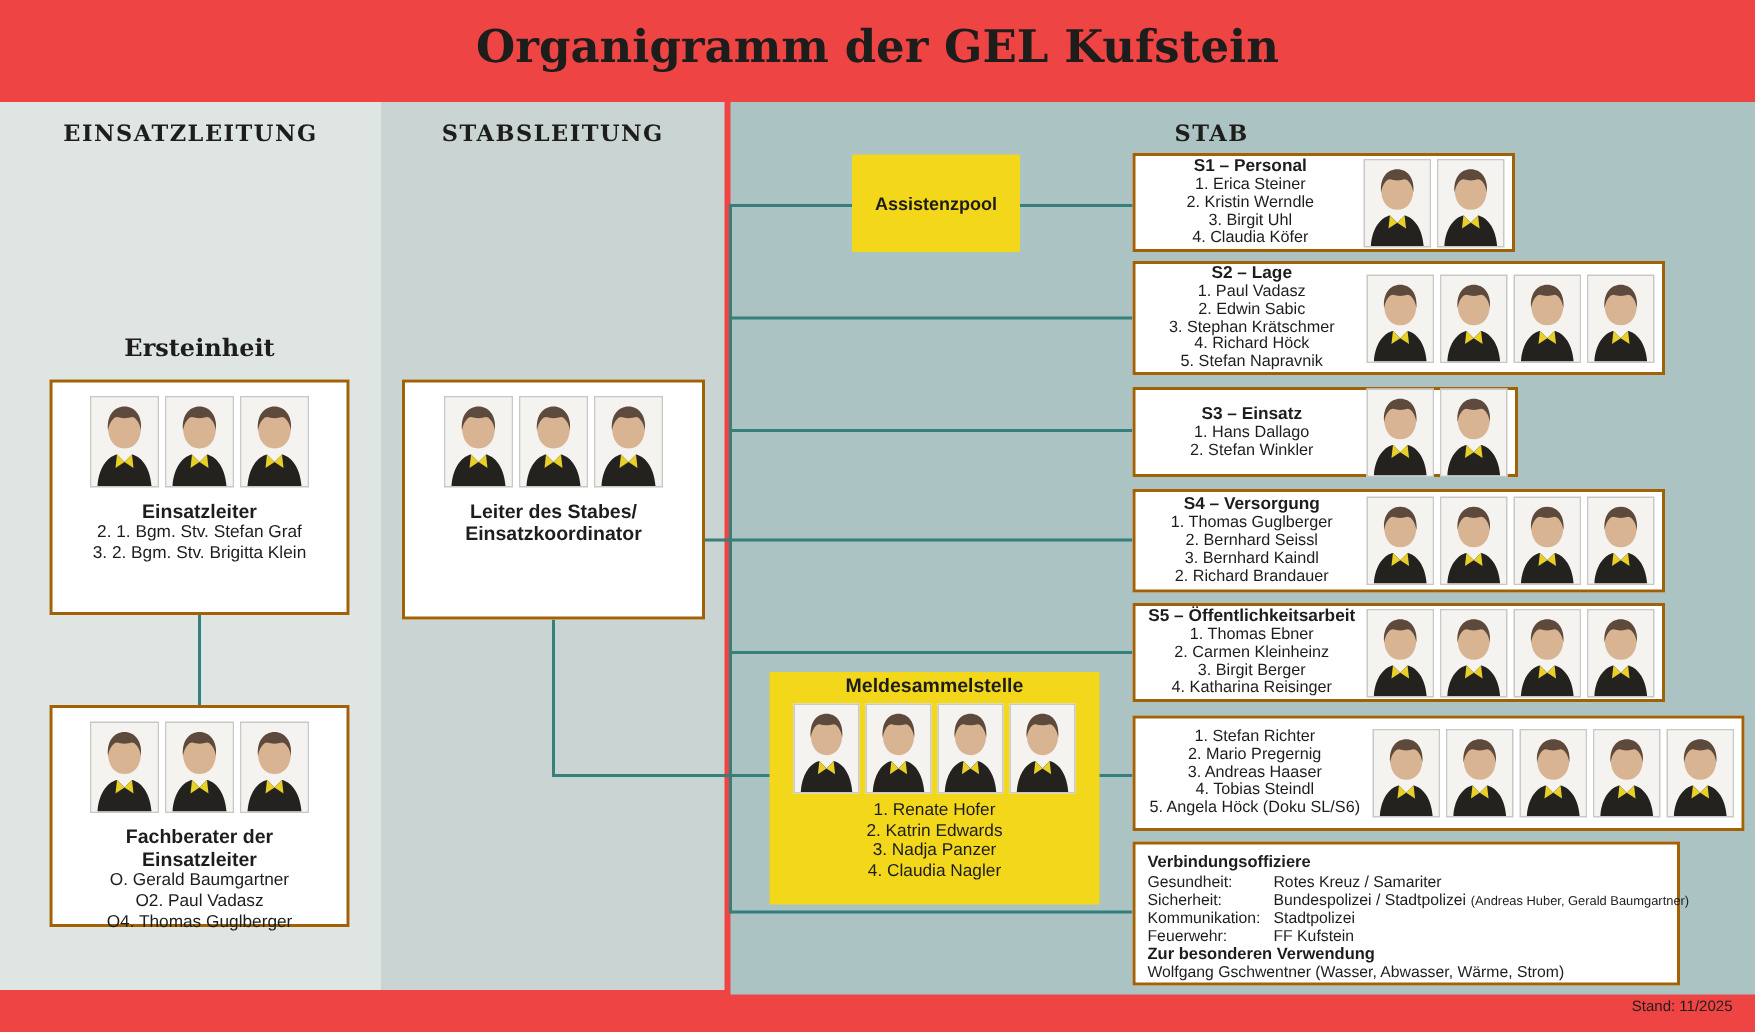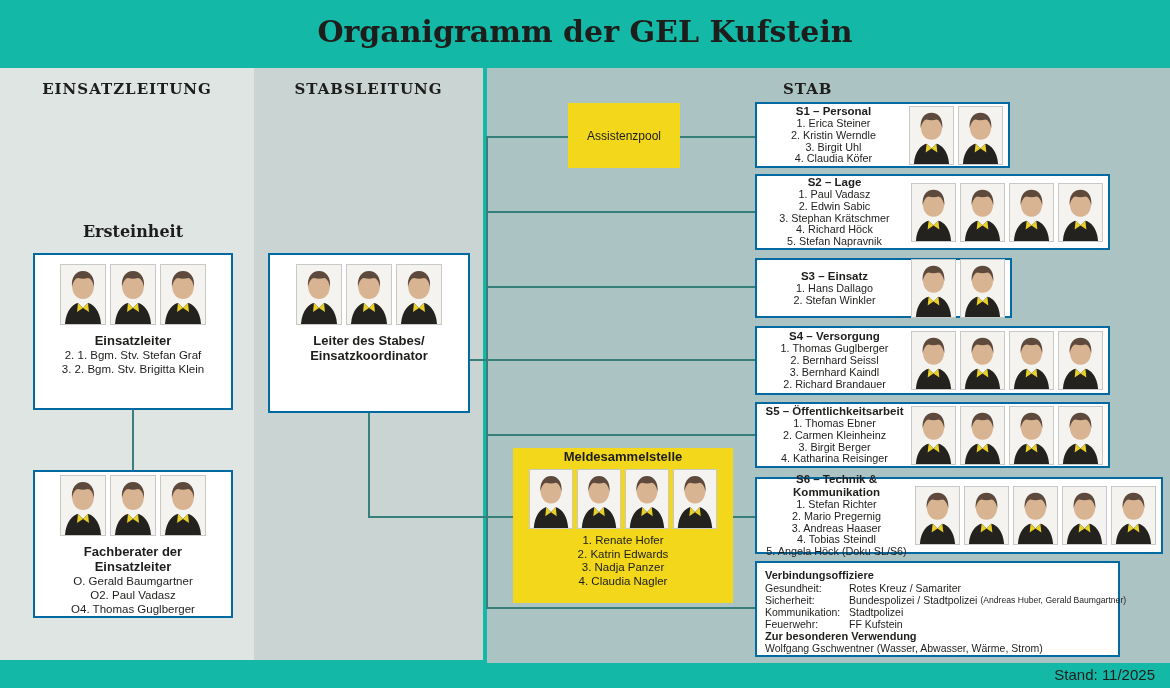--- a/index.html
+++ b/index.html
@@ -1,16 +1,16 @@
 <!DOCTYPE html>
 <html><head>
 <meta charset="utf-8">
 <style>
   html,body{margin:0;padding:0;background:#fff;}
-  .stage{position:relative;width:1170px;height:688px;background:#14b8a6;overflow:hidden;
+  .stage{position:relative;width:1170px;height:688px;background:#ef4444;overflow:hidden;
          font-family:"Liberation Sans",sans-serif;color:#1d1d1b;}
 
   
   .band{position:absolute;top:68px;height:592px;}
   .band-einsatzleitung{left:0;width:254px;background:#dfe5e3;}
   .band-stabsleitung{left:254px;width:229px;background:#c9d4d3;}
   .band-stab{left:487px;width:683px;height:595px;background:#abc3c2;}
 
   
   .page-title{position:absolute;top:14px;left:0;width:1170px;text-align:center;
@@ -20,21 +20,21 @@
   .hdr-1{left:0;width:254px;text-align:center;}
   .hdr-2{left:254px;width:229px;text-align:center;}
   .hdr-3{left:783px;}
   .ersteinheit{position:absolute;top:222px;left:33px;width:200px;text-align:center;
                font-family:"DejaVu Serif","Liberation Serif",serif;font-weight:700;font-size:16px;}
 
   
   .line{position:absolute;background:#377f7b;z-index:1;}
 
   
-  .obox{position:absolute;box-sizing:border-box;background:#fff;border:2px solid #0369a1;
+  .obox{position:absolute;box-sizing:border-box;background:#fff;border:2px solid #a16207;
         z-index:2;text-align:center;}
   .ybox{position:absolute;box-sizing:border-box;background:#f2d71b;z-index:2;text-align:center;}
 
   .btitle{font-weight:700;font-size:13px;line-height:15px;margin:0 auto;}
   .btitle.narrow{max-width:150px;}
   .member-line{font-size:11.5px;line-height:14px;}
 
   
   .photos{display:flex;gap:4px;justify-content:center;}
   .photo{display:block;border:1px solid #c8c8c6;background:#fff;box-sizing:content-box;}
@@ -49,35 +49,35 @@
 
   
   .sbox{display:flex;align-items:center;padding:3px 5px;}
   .sbox .stext{flex:1;min-width:0;}
   .sbox .btitle{font-size:11.5px;line-height:13px;}
   .sbox .member-line{font-size:10.8px;line-height:11.8px;}
   .sbox .photos{margin-left:4px;}
 
   
   .assistenzpool{left:568px;top:103px;width:112px;height:65px;display:flex;
-                 align-items:center;justify-content:center;font-weight:400;font-size:12px;}
+                 align-items:center;justify-content:center;font-weight:700;font-size:12px;}
   .melde{left:513px;top:448px;width:220px;height:155px;padding-top:1px;}
   .melde .btitle{margin-bottom:5px;}
   .melde .photos{margin-bottom:5px;}
   .melde .member-line{font-size:11.5px;line-height:13.5px;}
 
   
   .vbox{left:755px;top:561px;width:365px;height:96px;text-align:left;padding:6px 8px;}
   .vbox .vtitle,.vbox .vsub{font-weight:700;font-size:11px;line-height:12.5px;}
   .vbox .vrow{display:flex;font-size:10.5px;line-height:12px;white-space:nowrap;}
   .vbox .vlabel{width:84px;flex-shrink:0;}
   .vbox .vnote{font-size:8.6px;margin-left:3px;align-self:center;}
   .vbox .vextra{font-size:10.5px;line-height:12.5px;}
 
-  .stand{position:absolute;top:666px;right:15px;font-size:15px;color:#1d1d1b;}
+  .stand{position:absolute;top:666px;right:15px;font-size:10px;color:#1d1d1b;}
 </style>
 </head>
 <body>
 
 <div class="stage">
 
   <div class="band band-einsatzleitung"></div>
   <div class="band band-stabsleitung"></div>
   <div class="band band-stab"></div>
 
@@ -132,21 +132,21 @@
           </svg>
         </span>
       </div>
     <div class="btitle">Einsatzleiter</div>
     <div class="members">
         <div class="member-line">2. 1. Bgm. Stv. Stefan Graf</div>
         <div class="member-line">3. 2. Bgm. Stv. Brigitta Klein</div>
       </div>
   </div>
 
-  <div class="obox vcard" style="left:33px;top:470px;width:200px;height:148px;justify-content:flex-end;">
+  <div class="obox vcard" style="left:33px;top:470px;width:200px;height:148px;">
     <div class="photos ph-lg">
         <span class="photo">
           <svg viewBox="0 0 44 59" preserveAspectRatio="none">
             <rect width="44" height="59" fill="#f4f3f0"></rect>
             <path d="M22 8c7 0 11 5 11 12 0 8-4 14-11 14S11 28 11 20c0-7 4-12 11-12Z" fill="#d9b493"></path>
             <path d="M11 22c-1-10 4-16 11-16s12 6 11 16c-1-6-4-9-6-9-3 1-7 1-10 0-2 0-5 3-6 9Z" fill="#5d4a3c"></path>
             <path d="M4 59c1-14 8-20 13-21l5 5 5-5c5 1 12 7 13 21Z" fill="#23221f"></path>
             <path d="M17 38l5 5-6 4z" fill="#e8d028"></path>
             <path d="M27 38l-5 5 6 4z" fill="#e8d028"></path>
           </svg>
@@ -494,21 +494,20 @@
             <path d="M4 59c1-14 8-20 13-21l5 5 5-5c5 1 12 7 13 21Z" fill="#23221f"></path>
             <path d="M17 38l5 5-6 4z" fill="#e8d028"></path>
             <path d="M27 38l-5 5 6 4z" fill="#e8d028"></path>
           </svg>
         </span>
       </div>
   </div>
 
   <div class="obox sbox" style="left:755px;top:477px;width:408px;height:77px;">
     <div class="stext">
-      <div class="btitle">S6 – Technik &amp; Kommunikation</div>
       <div>
           <div class="member-line">1. Stefan Richter</div>
           <div class="member-line">2. Mario Pregernig</div>
           <div class="member-line">3. Andreas Haaser</div>
           <div class="member-line">4. Tobias Steindl</div>
           <div class="member-line">5. Angela Höck (Doku SL/S6)</div>
         </div>
     </div>
     <div class="photos ph-sm">
         <span class="photo">

